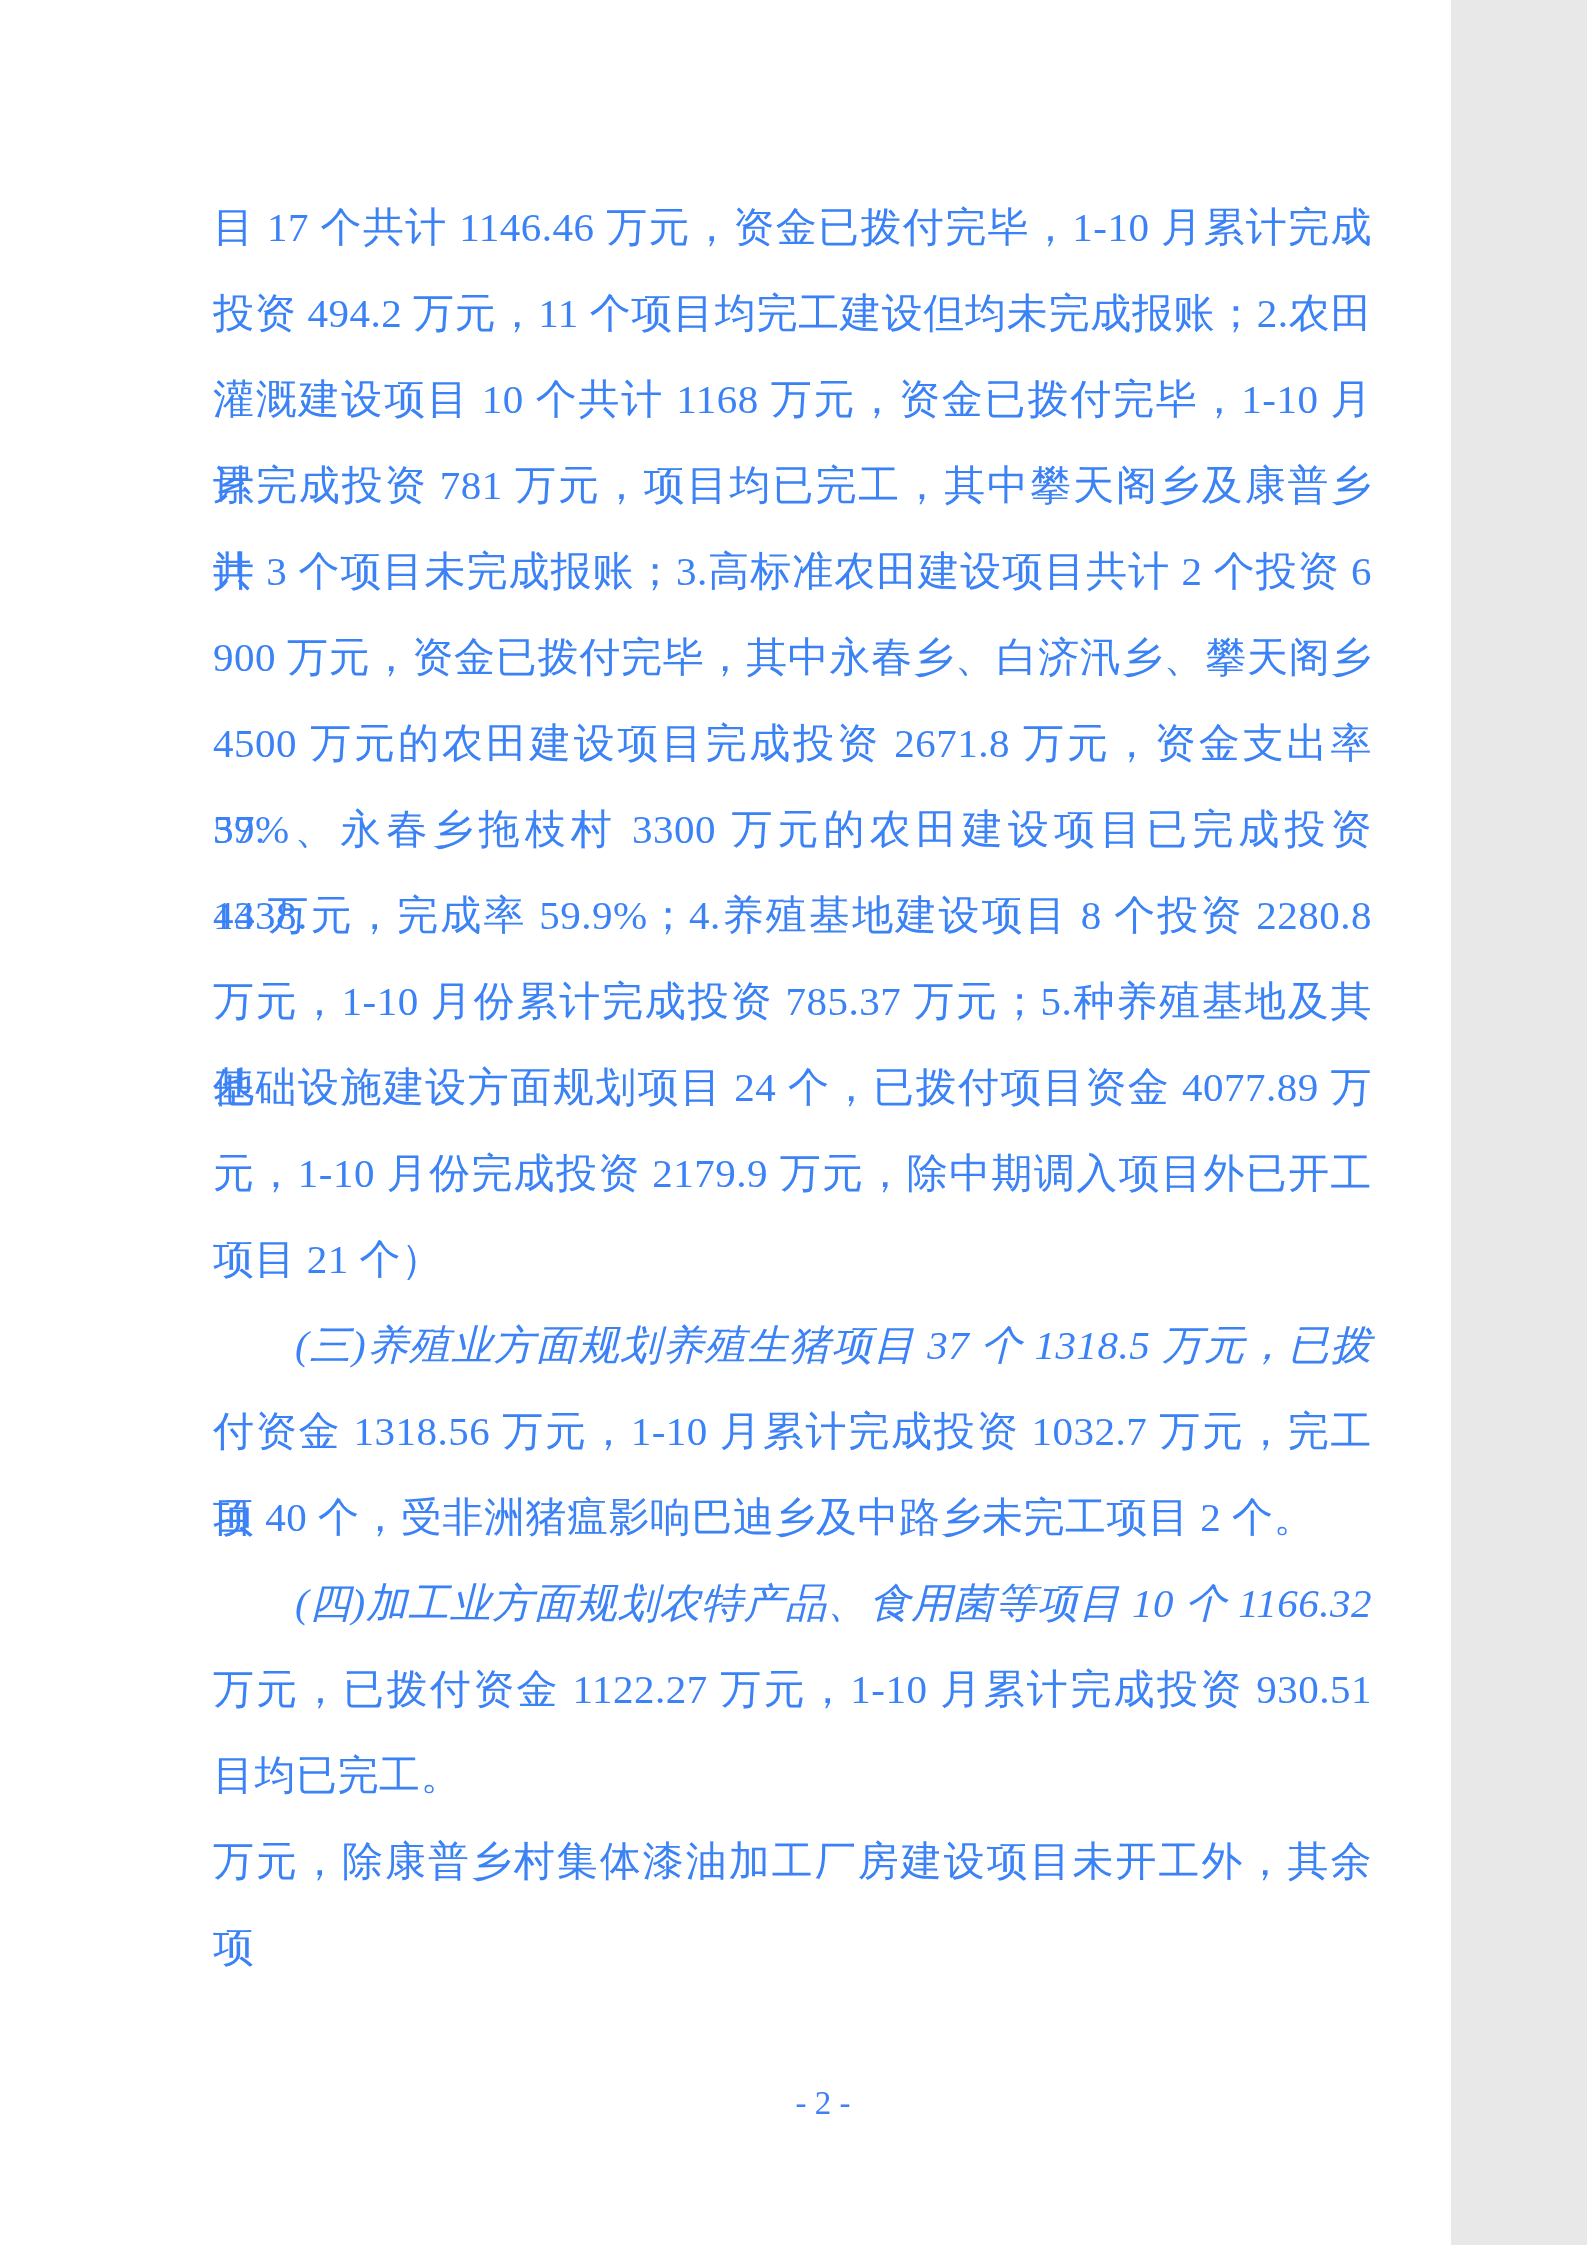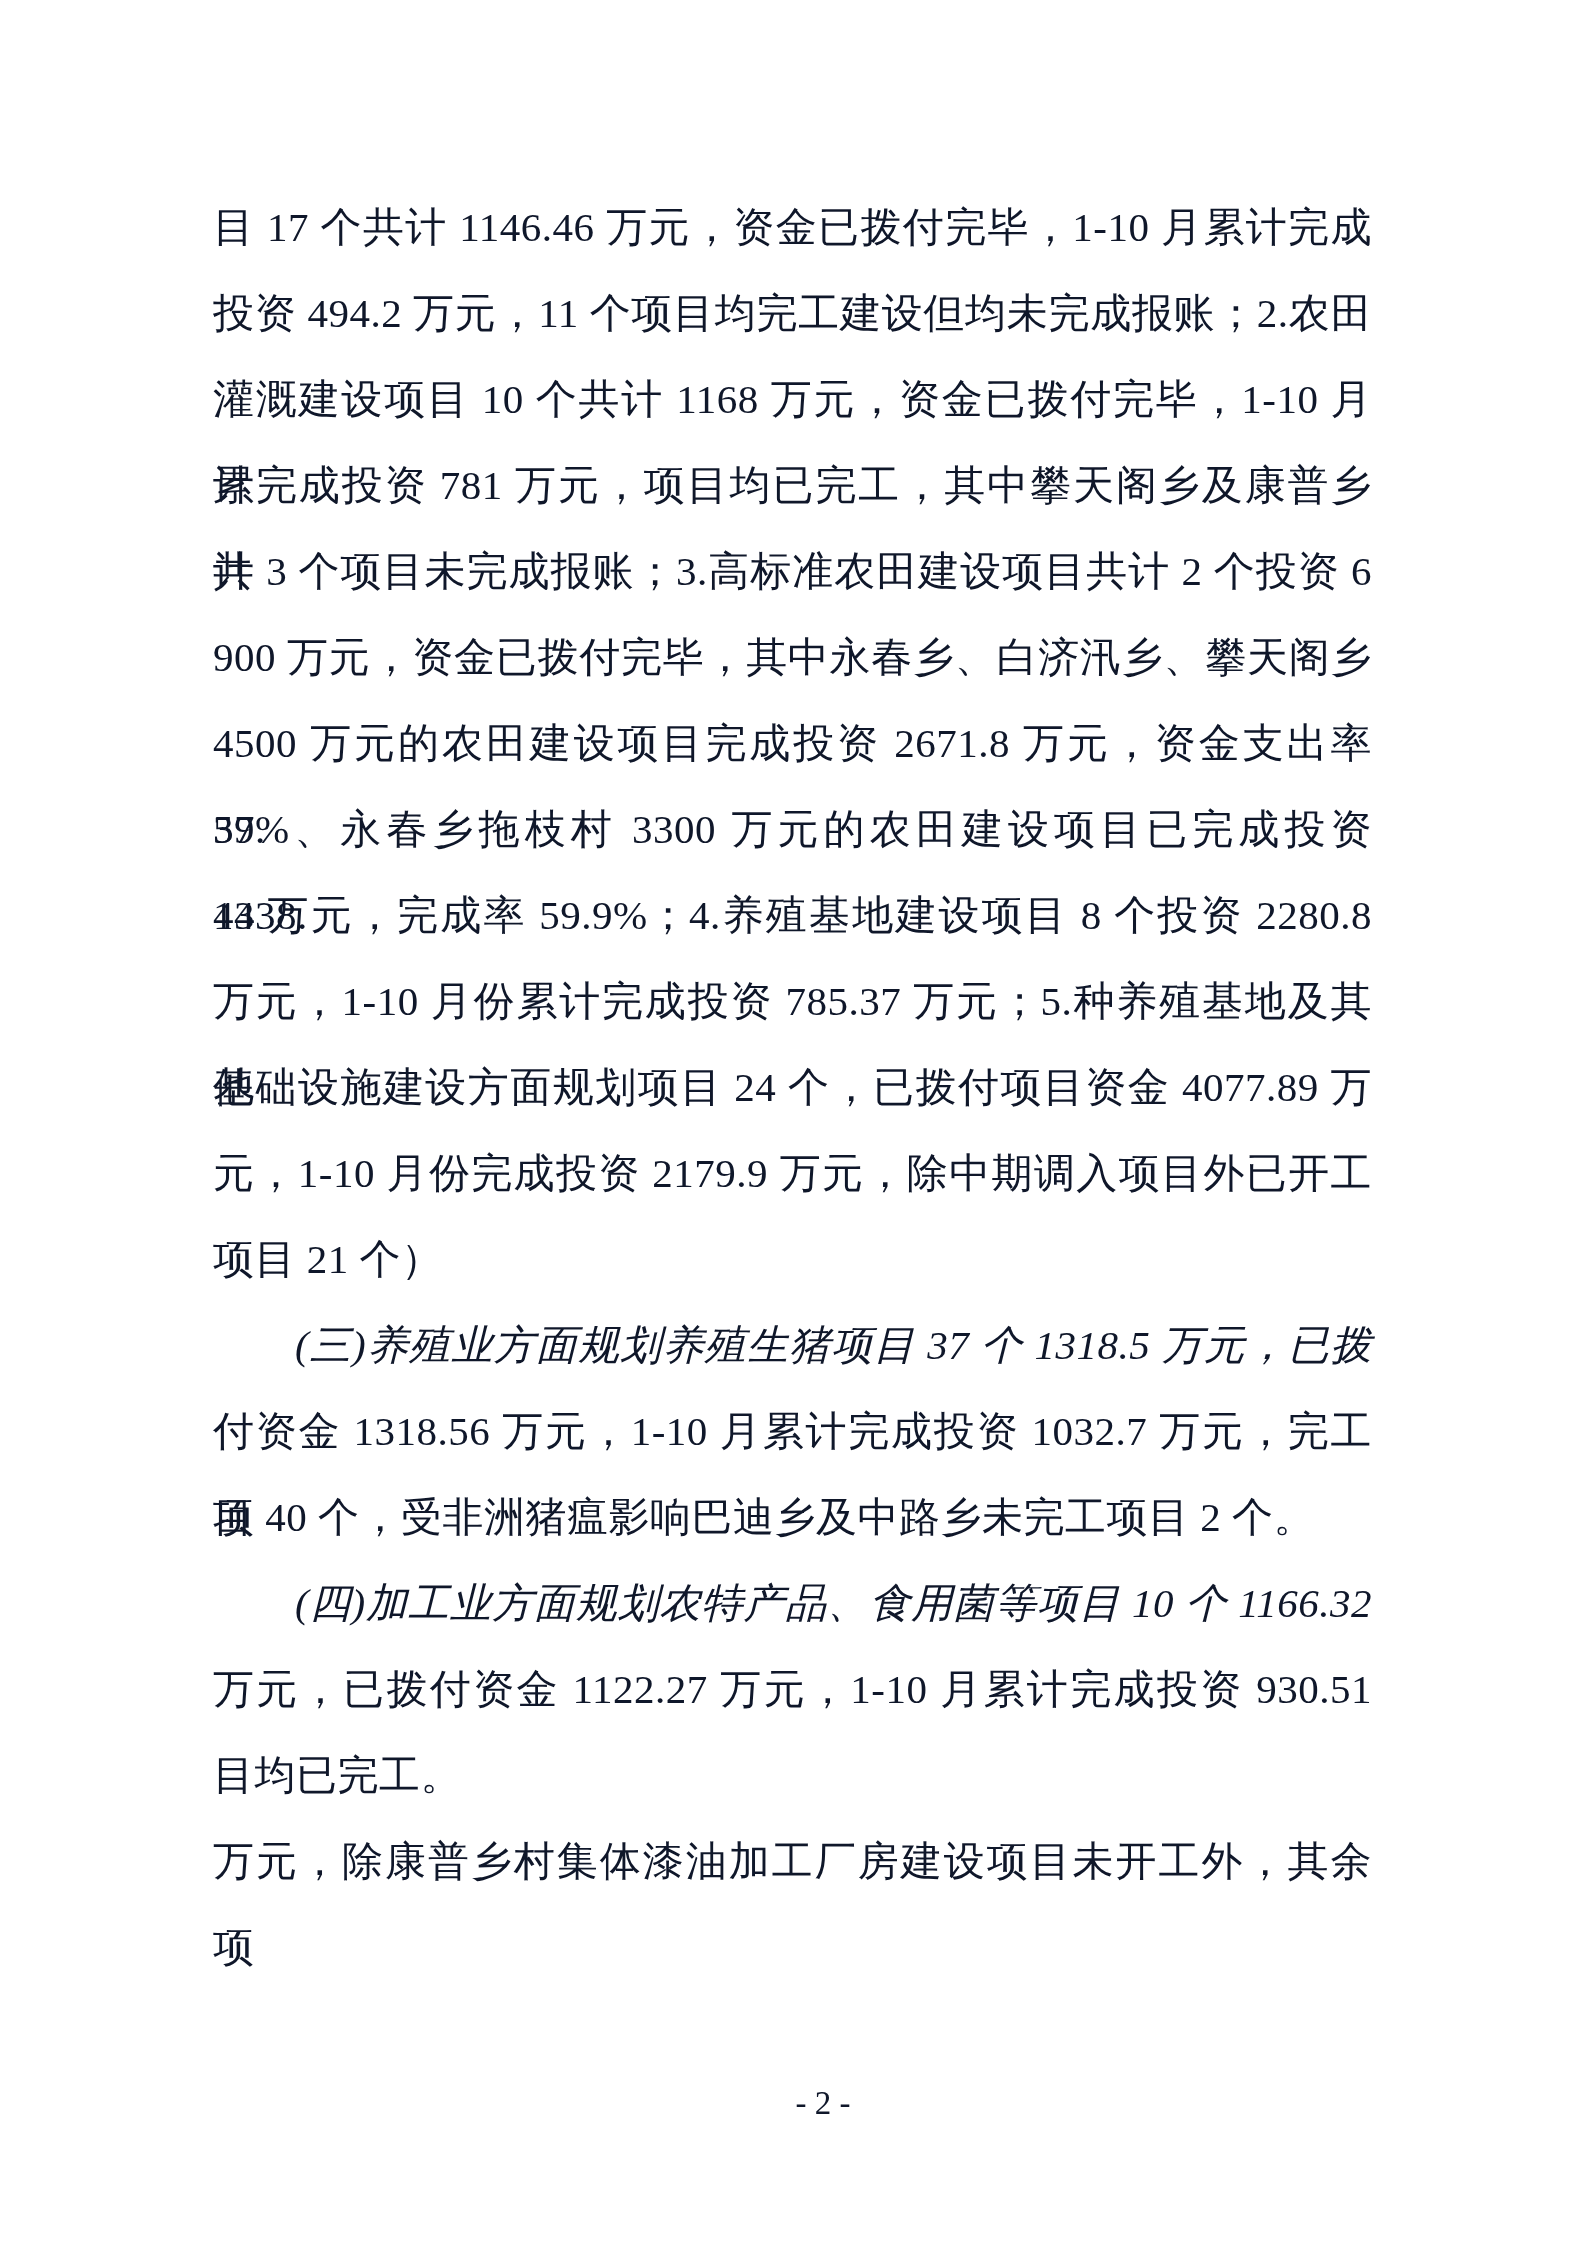--- a/index.html
+++ b/index.html
@@ -1,22 +1,22 @@
 <!DOCTYPE html>
 <html><head>
 <meta charset="utf-8">
 <style>
   html, body { margin: 0; padding: 0; background: #e8e8e8; }
   .page {
     position: relative;
-    width: 1587px;
+    width: 1451px;
     height: 2245px;
     background: #ffffff;
     font-family: "Liberation Serif", "DejaVu Serif", serif;
-    color: #0f172a;
+    color: #3b82f6;
     overflow: hidden;
   }
   .text-block {
     position: absolute;
     left: 213px;
     top: 184px;
     width: 1159px;
   }
   .line {
     height: 86px;

